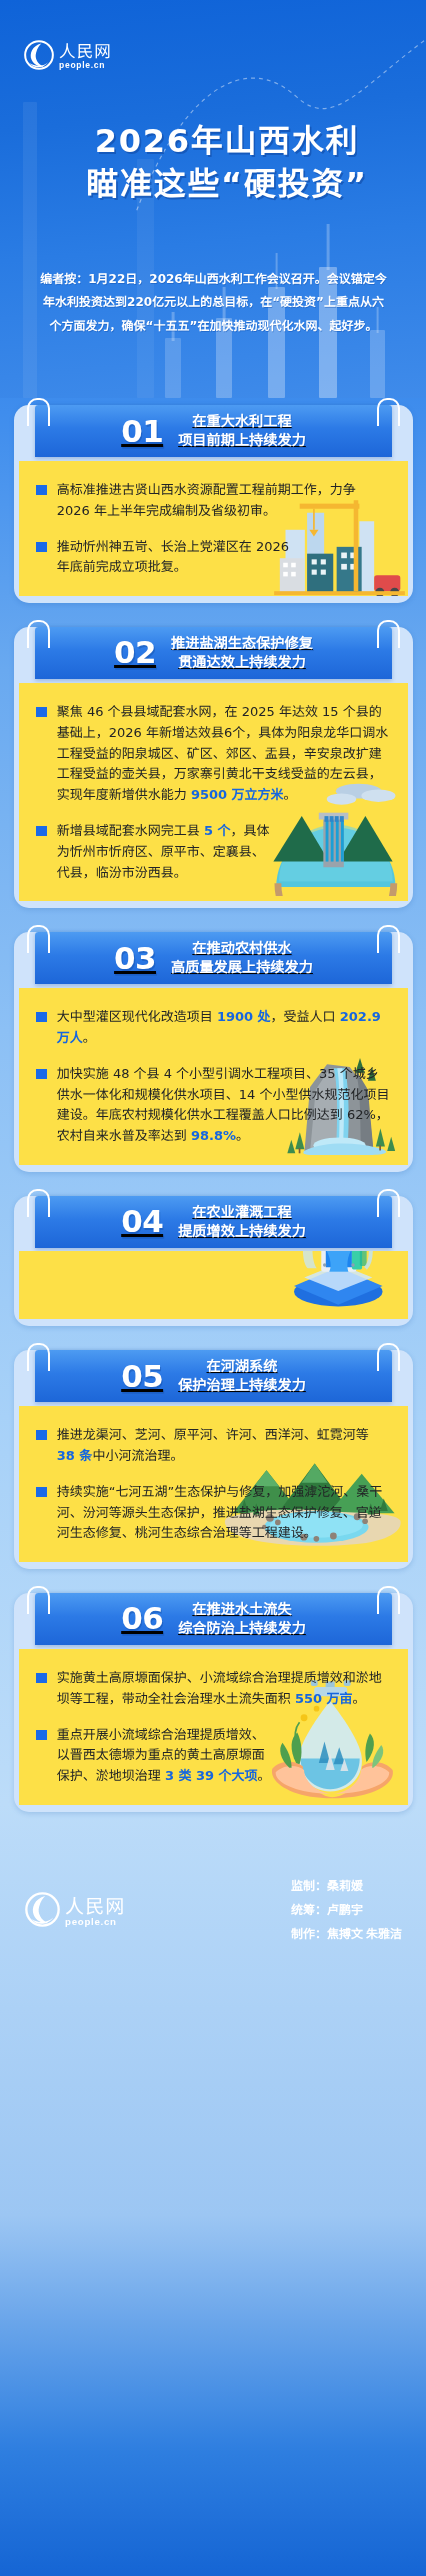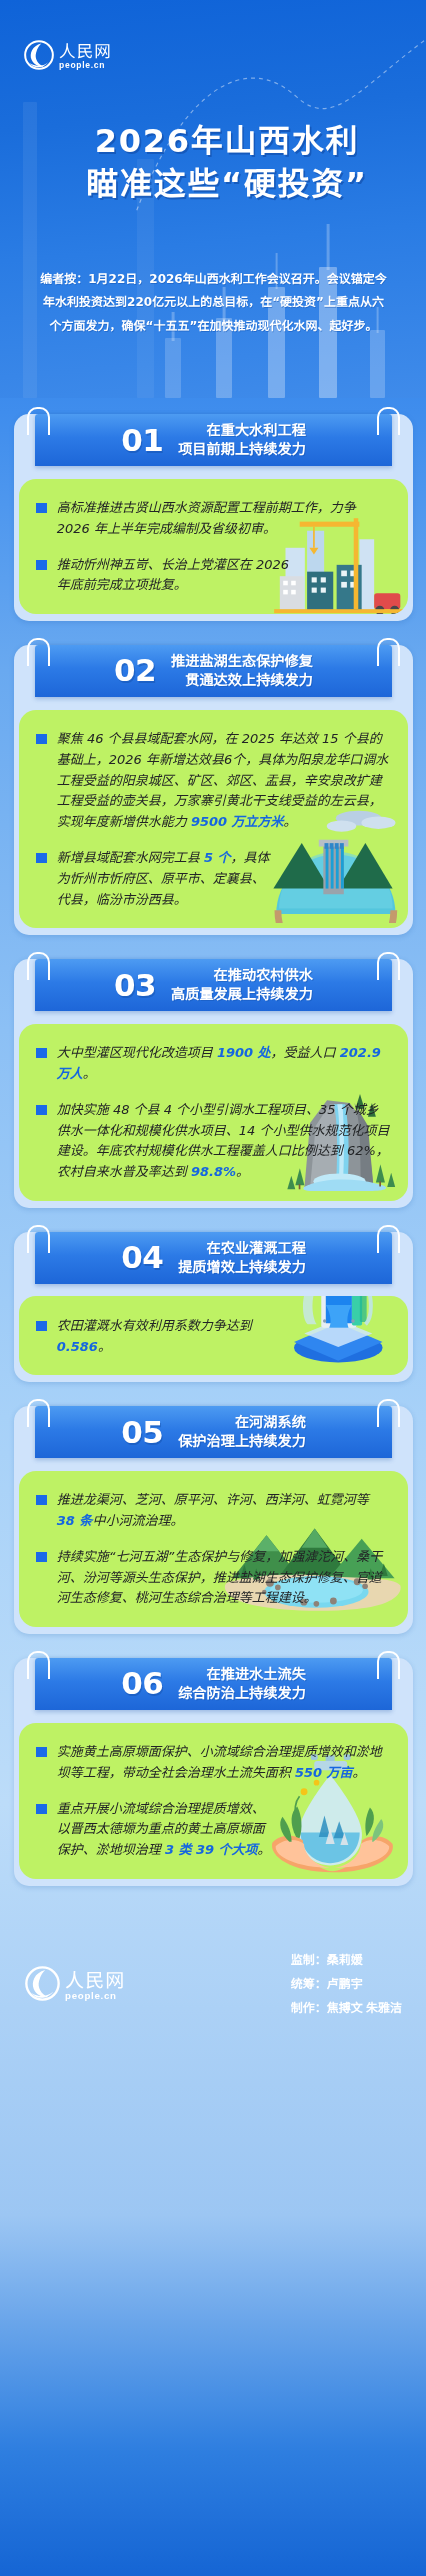--- a/index.html
+++ b/index.html
@@ -42,63 +42,64 @@
   }
 
   
   .sections { position:relative; padding:0 13.7px; z-index:4; }
   .card { position:relative; margin-bottom:24px; }
   .card-shell {
     background:#cfe3fb; border-radius:15px; padding:0 5.7px 6.8px; position:relative;
     box-shadow:0 1.7px 5.7px rgba(30,90,170,.18);
   }
   .ribbon {
-    position:relative; margin:16px auto; width:92%; height:52px; top:0;
+    position:relative; margin:7px auto; width:92%; height:52px; top:0;
     background:linear-gradient(180deg,#4d9bf2 0%,#2c7ae6 45%,#1d66d8 100%);
     border-radius:3.4px 3.4px 0 0;
     display:flex; align-items:center; justify-content:center; gap:15px;
     box-shadow:0 1.7px 4px rgba(25,80,160,.28);
+    text-decoration:underline;
   }
   .ribbon:before, .ribbon:after {
     content:""; position:absolute; top:-6.8px; width:19.4px; height:26px;
     border:2.8px solid #ffffff; border-bottom:none; border-radius:10.2px 10.2px 0 0;
     background:transparent;
   }
   .ribbon:before { left:-8px; }
   .ribbon:after  { right:-8px; }
   .rib-num {
     color:#ffffff; font-size:31px; font-weight:bold; line-height:1; letter-spacing:-0.6px;
     text-shadow:1.1px 1.7px 0 rgba(18,78,168,.45);
     font-family:"DejaVu Sans","Liberation Sans",sans-serif;
   }
-  .rib-title { color:#ffffff; font-size:14.2px; font-weight:bold; line-height:1.34; text-align:right;
+  .rib-title { color:#ffffff; font-size:14.2px; font-weight:bold; line-height:1.34; text-align:center;
     text-shadow:1.1px 1.1px 0 rgba(18,78,168,.38);
     font-family:"DejaVu Sans","Liberation Sans",sans-serif; }
 
   .card-body {
-    background:#bef264; border-radius:17px; margin-top:-3.4px; padding:19.4px 17px 18px;
-    position:relative; overflow:hidden; min-height:68px;font-style:italic;
+    background:#fde047; border-radius:0; margin-top:-3.4px; padding:19.4px 17px 18px;
+    position:relative; overflow:hidden; min-height:68px;
   }
   .bullet-row { display:flex; gap:10.2px; margin-bottom:15px; position:relative; z-index:3; }
   .bullet-row:last-child { margin-bottom:0; }
   .bullet-sq { flex:0 0 auto; width:10.2px; height:10.2px; background:#1a6ae8; margin-top:5.1px; }
   .bullet-text { font-size:13px; line-height:1.6; color:#222426; font-family:"DejaVu Sans","Liberation Sans",sans-serif; }
   .hl { color:#1566e0; font-weight:bold; }
   .narrow { max-width:62%; }
   .narrow-70 { max-width:70%; }
 
   
   .illus { position:absolute; pointer-events:none; z-index:1; }
 
   
   .footer { position:relative; height:148px; padding:0 25px; display:flex; align-items:center; justify-content:space-between; z-index:5; }
   .foot-logo { display:flex; align-items:flex-end; gap:5.1px; }
   .foot-logo .logo-cn { font-size:19px; }
   .foot-logo .logo-en { font-size:9.7px; }
-  .credits { color:#ffffff; font-size:12px; line-height:2.0; font-weight:bold; font-family:Liberation Sans, sans-serif; }
+  .credits { color:#ffffff; font-size:12px; line-height:2.0; font-weight:bold; font-family:Liberation Serif, serif; }
 </style>
 </head>
 <body>
 
 <div class="header">
   <div class="hdr-bg">
     <svg class="dashcurve" viewBox="0 0 560 360">
       <path d="M10,350 C90,140 200,70 290,150 C360,215 410,120 560,20" fill="none" stroke="rgba(255,255,255,.45)" stroke-width="2" stroke-dasharray="7 7"></path>
     </svg>
     <div class="candle" style="left:165px; width:16px; height:60px;">
@@ -303,24 +304,20 @@
           <rect x="132" y="56" width="18" height="80" rx="3" fill="#39cfa8"></rect>
           <rect x="146" y="50" width="12" height="80" rx="3" fill="#21b58f" opacity=".7"></rect>
           <path d="M54 70 C44 78 42 122 54 134 L70 134 C60 120 60 82 70 70 Z" fill="#c7e5f6" opacity=".75"></path>
           <path d="M152 60 C168 72 170 120 156 134" fill="none" stroke="#bfe2f7" stroke-width="7" opacity=".8"></path>
           <circle cx="84" cy="76" r="3" fill="#8aa0b4"></circle>
             <circle cx="134" cy="76" r="3" fill="#8aa0b4"></circle>
           <circle cx="84" cy="128" r="3" fill="#8aa0b4"></circle>
             <circle cx="134" cy="128" r="3" fill="#8aa0b4"></circle>
           <circle cx="190" cy="52" r="4" fill="#7fc3f2"></circle>
         </svg>
-        <div class="bullet-row">
-          <span class="bullet-sq"></span>
-          <span class="bullet-text narrow"><span>农田灌溉水有效利用系数力争达到 </span><span class="hl">0.586</span><span>。</span></span>
-        </div>
       </div>
     </div>
   </div>
 
   <div class="card">
     <div class="card-shell">
       <div class="ribbon">
         <span class="rib-num">05</span>
         <span class="rib-title">
           <span>在河湖系统</span><br>

